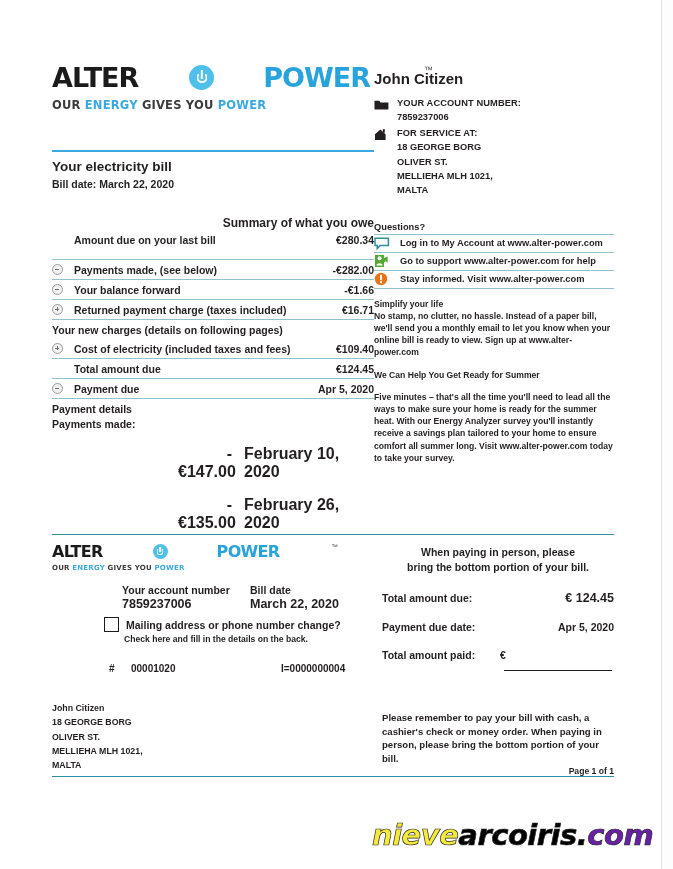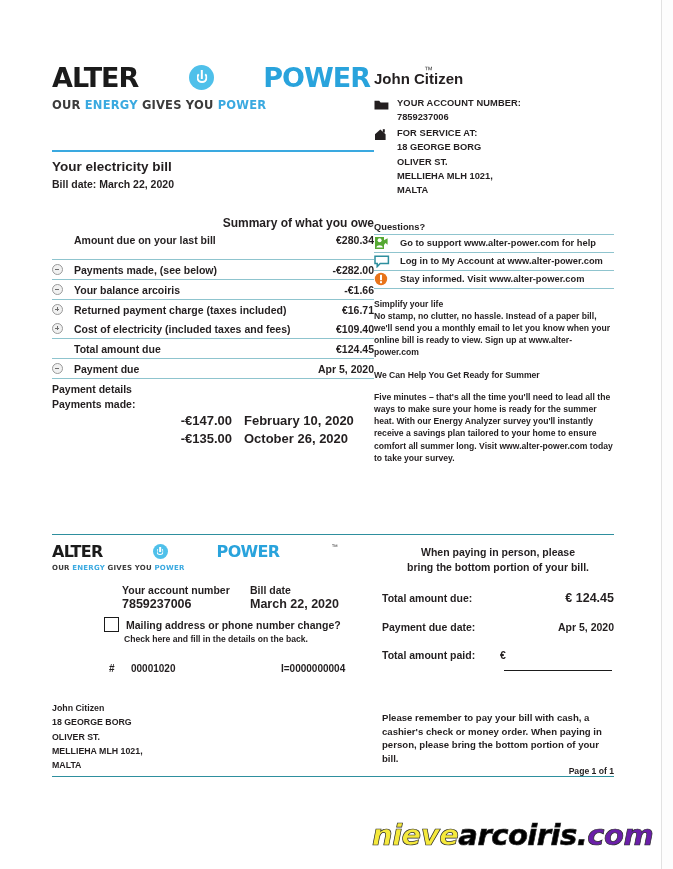--- a/index.html
+++ b/index.html
@@ -170,24 +170,24 @@
     width: 1.5px; height: 4.4px;
     background: #6d6d6d;
   }
 
   .pay-details {
     font-size: 10.5px;
     font-weight: bold;
     margin-top: 4px;
   }
   .pay-line {
-    font-size: 13px;
+    font-size: 16px;
     font-weight: bold;
     display: flex;
-    margin-top: 3px;
+    margin-top: 15px;
     padding-left: 126px;
   }
   .pay-line .pamt { width: 54px; text-align: right; }
   .pay-line .pdate { padding-left: 12px; }
 
   
   .cust-name {
     font-size: 15px;
     font-weight: bold;
     margin-bottom: 9px;
@@ -375,30 +375,33 @@
           <span class="ic">
               <span class="cbadge"></span>
             </span>
           <span class="lbl">Payments made, (see below)</span>
           <span class="amt">-€282.00</span>
         </div>
         <div class="tline srow">
           <span class="ic">
               <span class="cbadge"></span>
             </span>
-          <span class="lbl">Your balance arcoiris</span>
+          <span class="lbl">Your balance forward</span>
           <span class="amt">-€1.66</span>
         </div>
         <div class="tline srow">
           <span class="ic">
               <span class="cbadge plus"></span>
             </span>
           <span class="lbl">Returned payment charge (taxes included)</span>
           <span class="amt">€16.71</span>
         </div>
+        <div class="tline srow full">
+          <span class="lbl">Your new charges (details on following pages)</span>
+        </div>
         <div class="srow">
           <span class="ic">
               <span class="cbadge plus"></span>
             </span>
           <span class="lbl">Cost of electricity (included taxes and fees)</span>
           <span class="amt">€109.40</span>
         </div>
         <div class="tline srow no-icon">
           <span class="lbl">Total amount due</span>
           <span class="amt">€124.45</span>
@@ -414,21 +417,21 @@
 
         <div class="pay-details">Payment details</div>
         <div class="pay-details" style="margin-top:3px">Payments made:</div>
 
         <div class="pay-line">
           <span class="pamt">-€147.00</span>
           <span class="pdate">February 10, 2020</span>
         </div>
         <div class="pay-line">
           <span class="pamt">-€135.00</span>
-          <span class="pdate">October 26, 2020</span>
+          <span class="pdate">February 26, 2020</span>
         </div>
       </div>
 
       <div class="col-right">
 
         <div class="cust-name">John Citizen</div>
 
         <div class="acct-row">
           <div class="acct-ic">
             <svg width="15" height="12" viewBox="0 0 15 12" aria-hidden="true">
@@ -453,42 +456,42 @@
             <div>18 GEORGE BORG</div>
             <div>OLIVER ST.</div>
             <div>MELLIEHA MLH 1021,</div>
             <div>MALTA</div>
           </div>
         </div>
 
         <div style="height:24px"></div>
 
         <div class="q-title">Questions?</div>
+
+        <div class="qrow">
+          <span class="qic">
+            <svg width="16" height="13" viewBox="0 0 16 13" aria-hidden="true">
+              <path d="M1 1.3 H14.4 V8.4 H6.2 L3.2 11.6 V8.4 H1 Z" fill="none" stroke="#2e8f9e" stroke-width="1.5"></path>
+            </svg>
+          </span>
+          <span>Log in to My Account at www.alter-power.com</span>
+        </div>
 
         <div class="qrow">
           <span class="qic">
             <svg width="16" height="14" viewBox="0 0 16 14" aria-hidden="true">
               <rect x="1" y="1" width="9" height="12" fill="#55a832"></rect>
               <circle cx="5.6" cy="4.2" r="2" fill="#ffffff"></circle>
               <path d="M2.4 11.4 C2.8 8.4 8.4 8.4 8.8 11.4 Z" fill="#ffffff"></path>
               <path d="M13.6 2.2 L13.6 8.8 L11.4 7.0 L9.6 9.6 L8.2 8.6 L10.1 6.2 L7.6 5.4 Z" fill="#55a832"></path>
             </svg>
           </span>
           <span>Go to support www.alter-power.com for help</span>
         </div>
 
-        <div class="qrow">
-          <span class="qic">
-            <svg width="16" height="13" viewBox="0 0 16 13" aria-hidden="true">
-              <path d="M1 1.3 H14.4 V8.4 H6.2 L3.2 11.6 V8.4 H1 Z" fill="none" stroke="#2e8f9e" stroke-width="1.5"></path>
-            </svg>
-          </span>
-          <span>Log in to My Account at www.alter-power.com</span>
-        </div>
-
         <div class="qrow qlast">
           <span class="qic">
             <svg width="14" height="14" viewBox="0 0 14 14" aria-hidden="true">
               <circle cx="7" cy="7" r="6.2" fill="#e8741a"></circle>
               <rect x="6" y="2.8" width="2" height="5.4" fill="#ffffff"></rect>
               <rect x="6" y="9.2" width="2" height="2" fill="#ffffff"></rect>
             </svg>
           </span>
           <span>Stay informed. Visit www.alter-power.com</span>
         </div>

